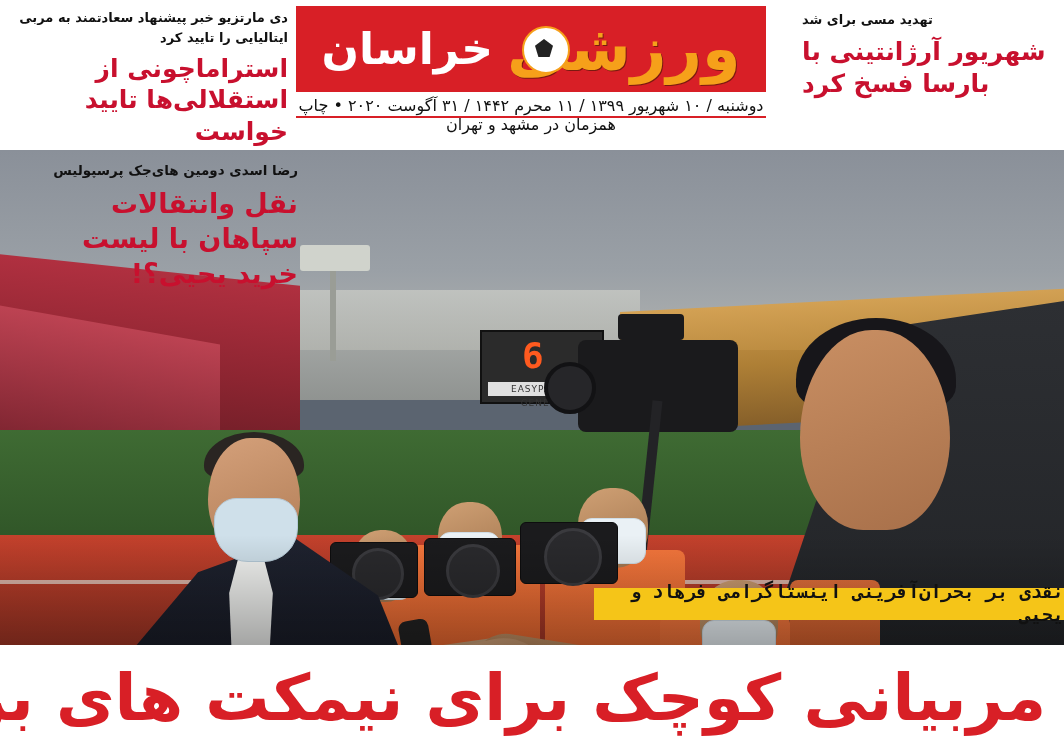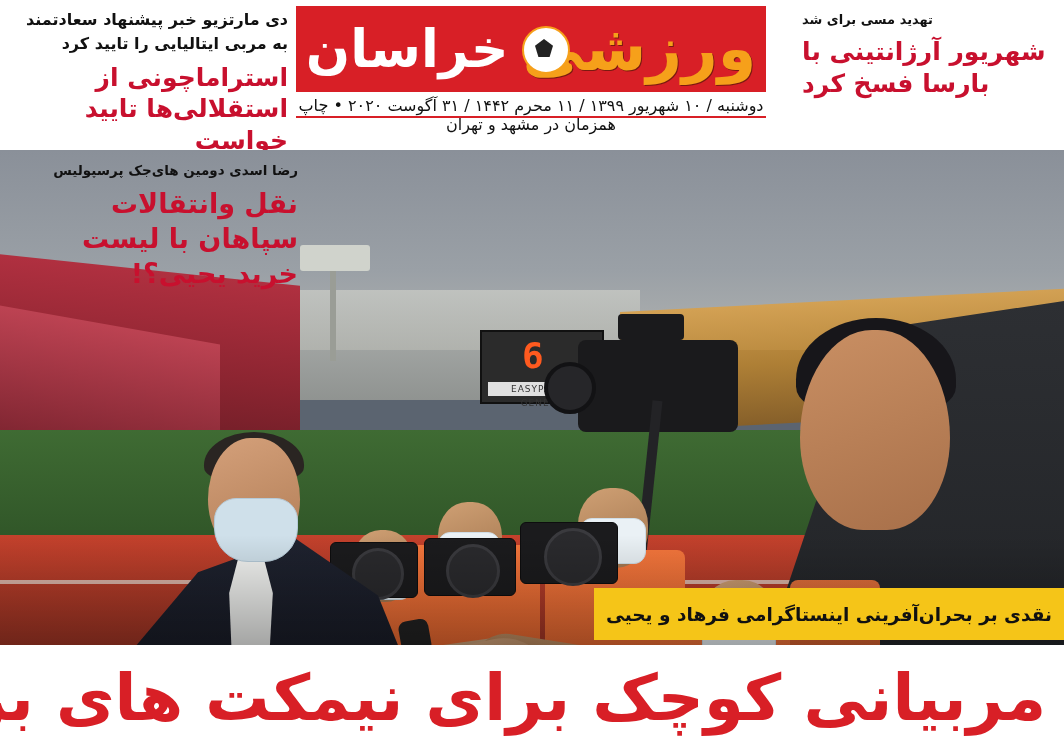--- a/index.html
+++ b/index.html
@@ -30,21 +30,21 @@
   .teaser-left {
     position: absolute;
     top: 8px;
     left: 8px;
     width: 280px;
     height: 132px;
     text-align: right;
     direction: rtl;
   }
   .teaser-kicker {
-    font-size: 16px;
+    font-size: 13px;
     color: #111;
     line-height: 1.5;
     font-weight: bold;
     letter-spacing: -0.2px;
   }
   .teaser-head {
     margin-top: 6px;
     font-size: 25px;
     line-height: 1.25;
     font-weight: bold;
@@ -94,21 +94,21 @@
     font-size: 62px;
     font-weight: bold;
     letter-spacing: -2px;
     line-height: 1;
     text-shadow: 1px 1px 0 #7a1a10;
     direction: rtl;
     margin-left: 6px;
   }
   .logo-khorasan {
     color: #ffffff;
-    font-size: 52px;
+    font-size: 44px;
     font-weight: bold;
     line-height: 1;
     direction: rtl;
     margin-right: 8px;
     letter-spacing: -1px;
   }
   .logo-ball {
     position: absolute;
     top: 20px;
     left: 226px;
@@ -373,27 +373,28 @@
     position: absolute; bottom: 0; left: 0; width: 1064px; height: 120px;
     background: linear-gradient(to bottom, rgba(0,0,0,0) 0%, rgba(0,0,0,.35) 100%);
   }
 
   
   .sub-band {
     position: absolute;
     top: 588px;
     right: 0;
     width: 470px;
-    height: 52px;
+    height: 32px;
     background: #f5c518;
     display: flex;
     align-items: center;
     justify-content: center;
     direction: rtl;
     z-index: 8;
+    font-family: Liberation Mono, monospace;
   }
   .sub-band span {
     color: #111;
     font-size: 18.5px;
     font-weight: bold;
     letter-spacing: -0.3px;
   }
 
   
   .headline-bar {

